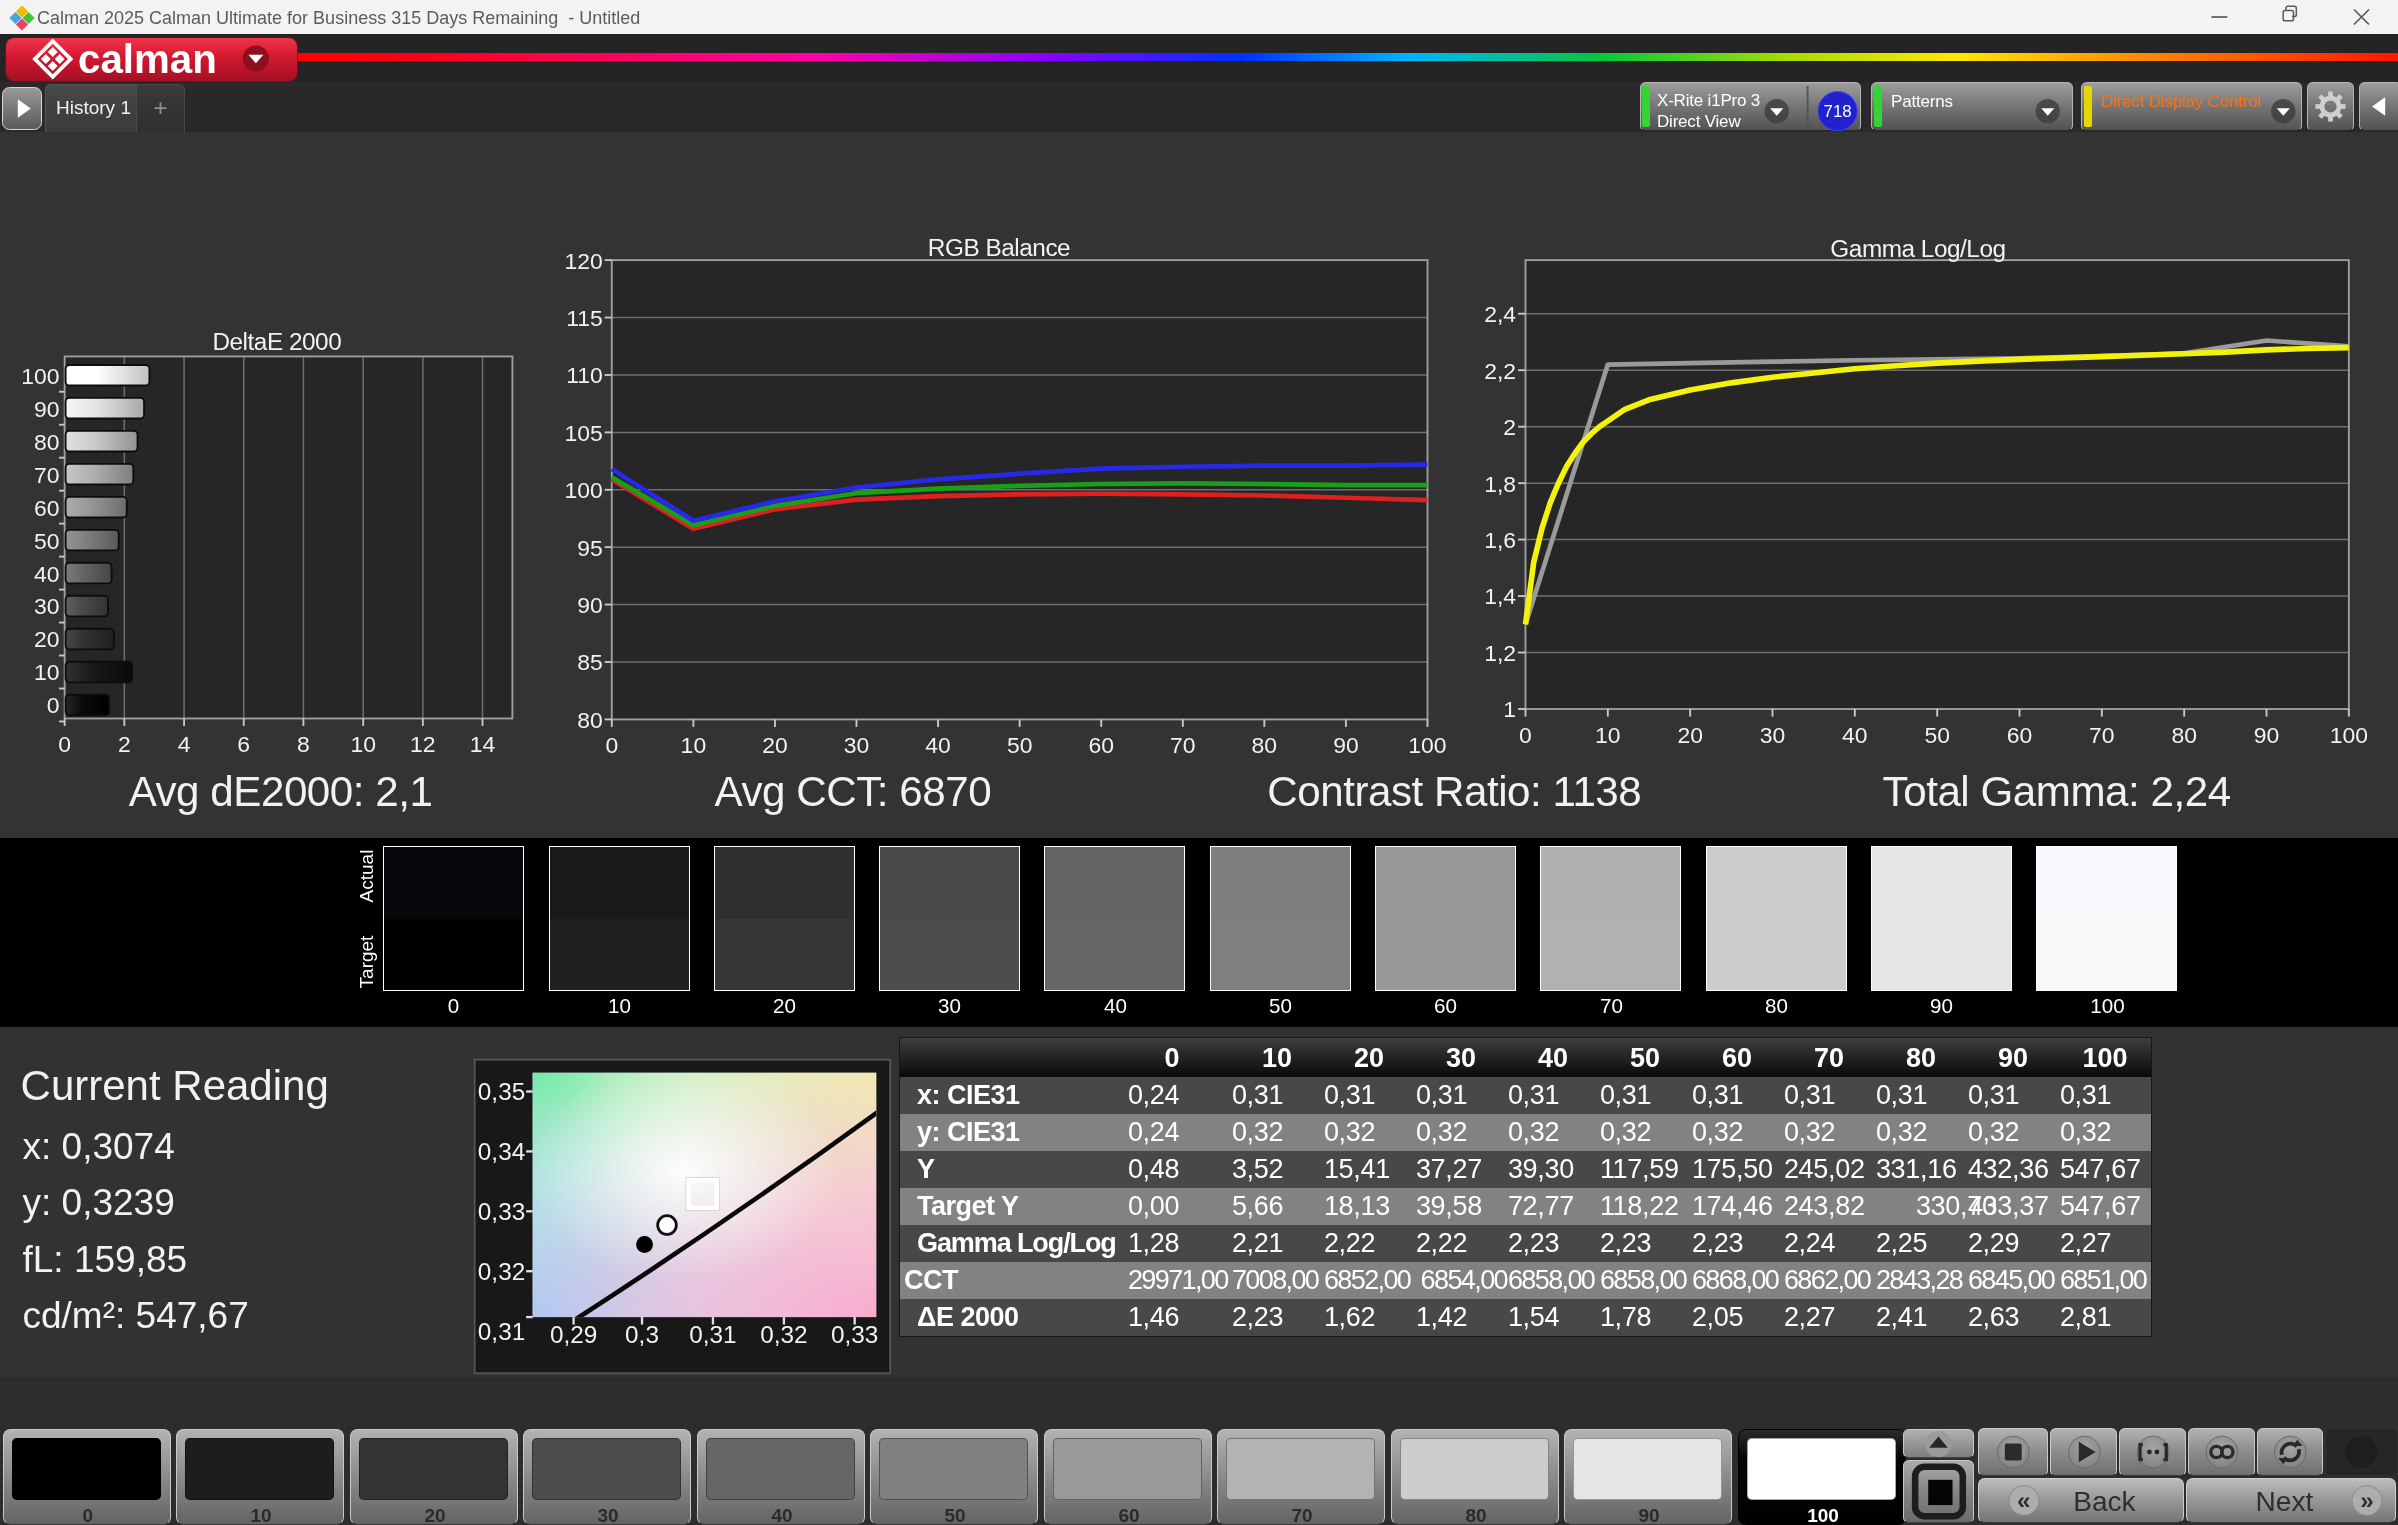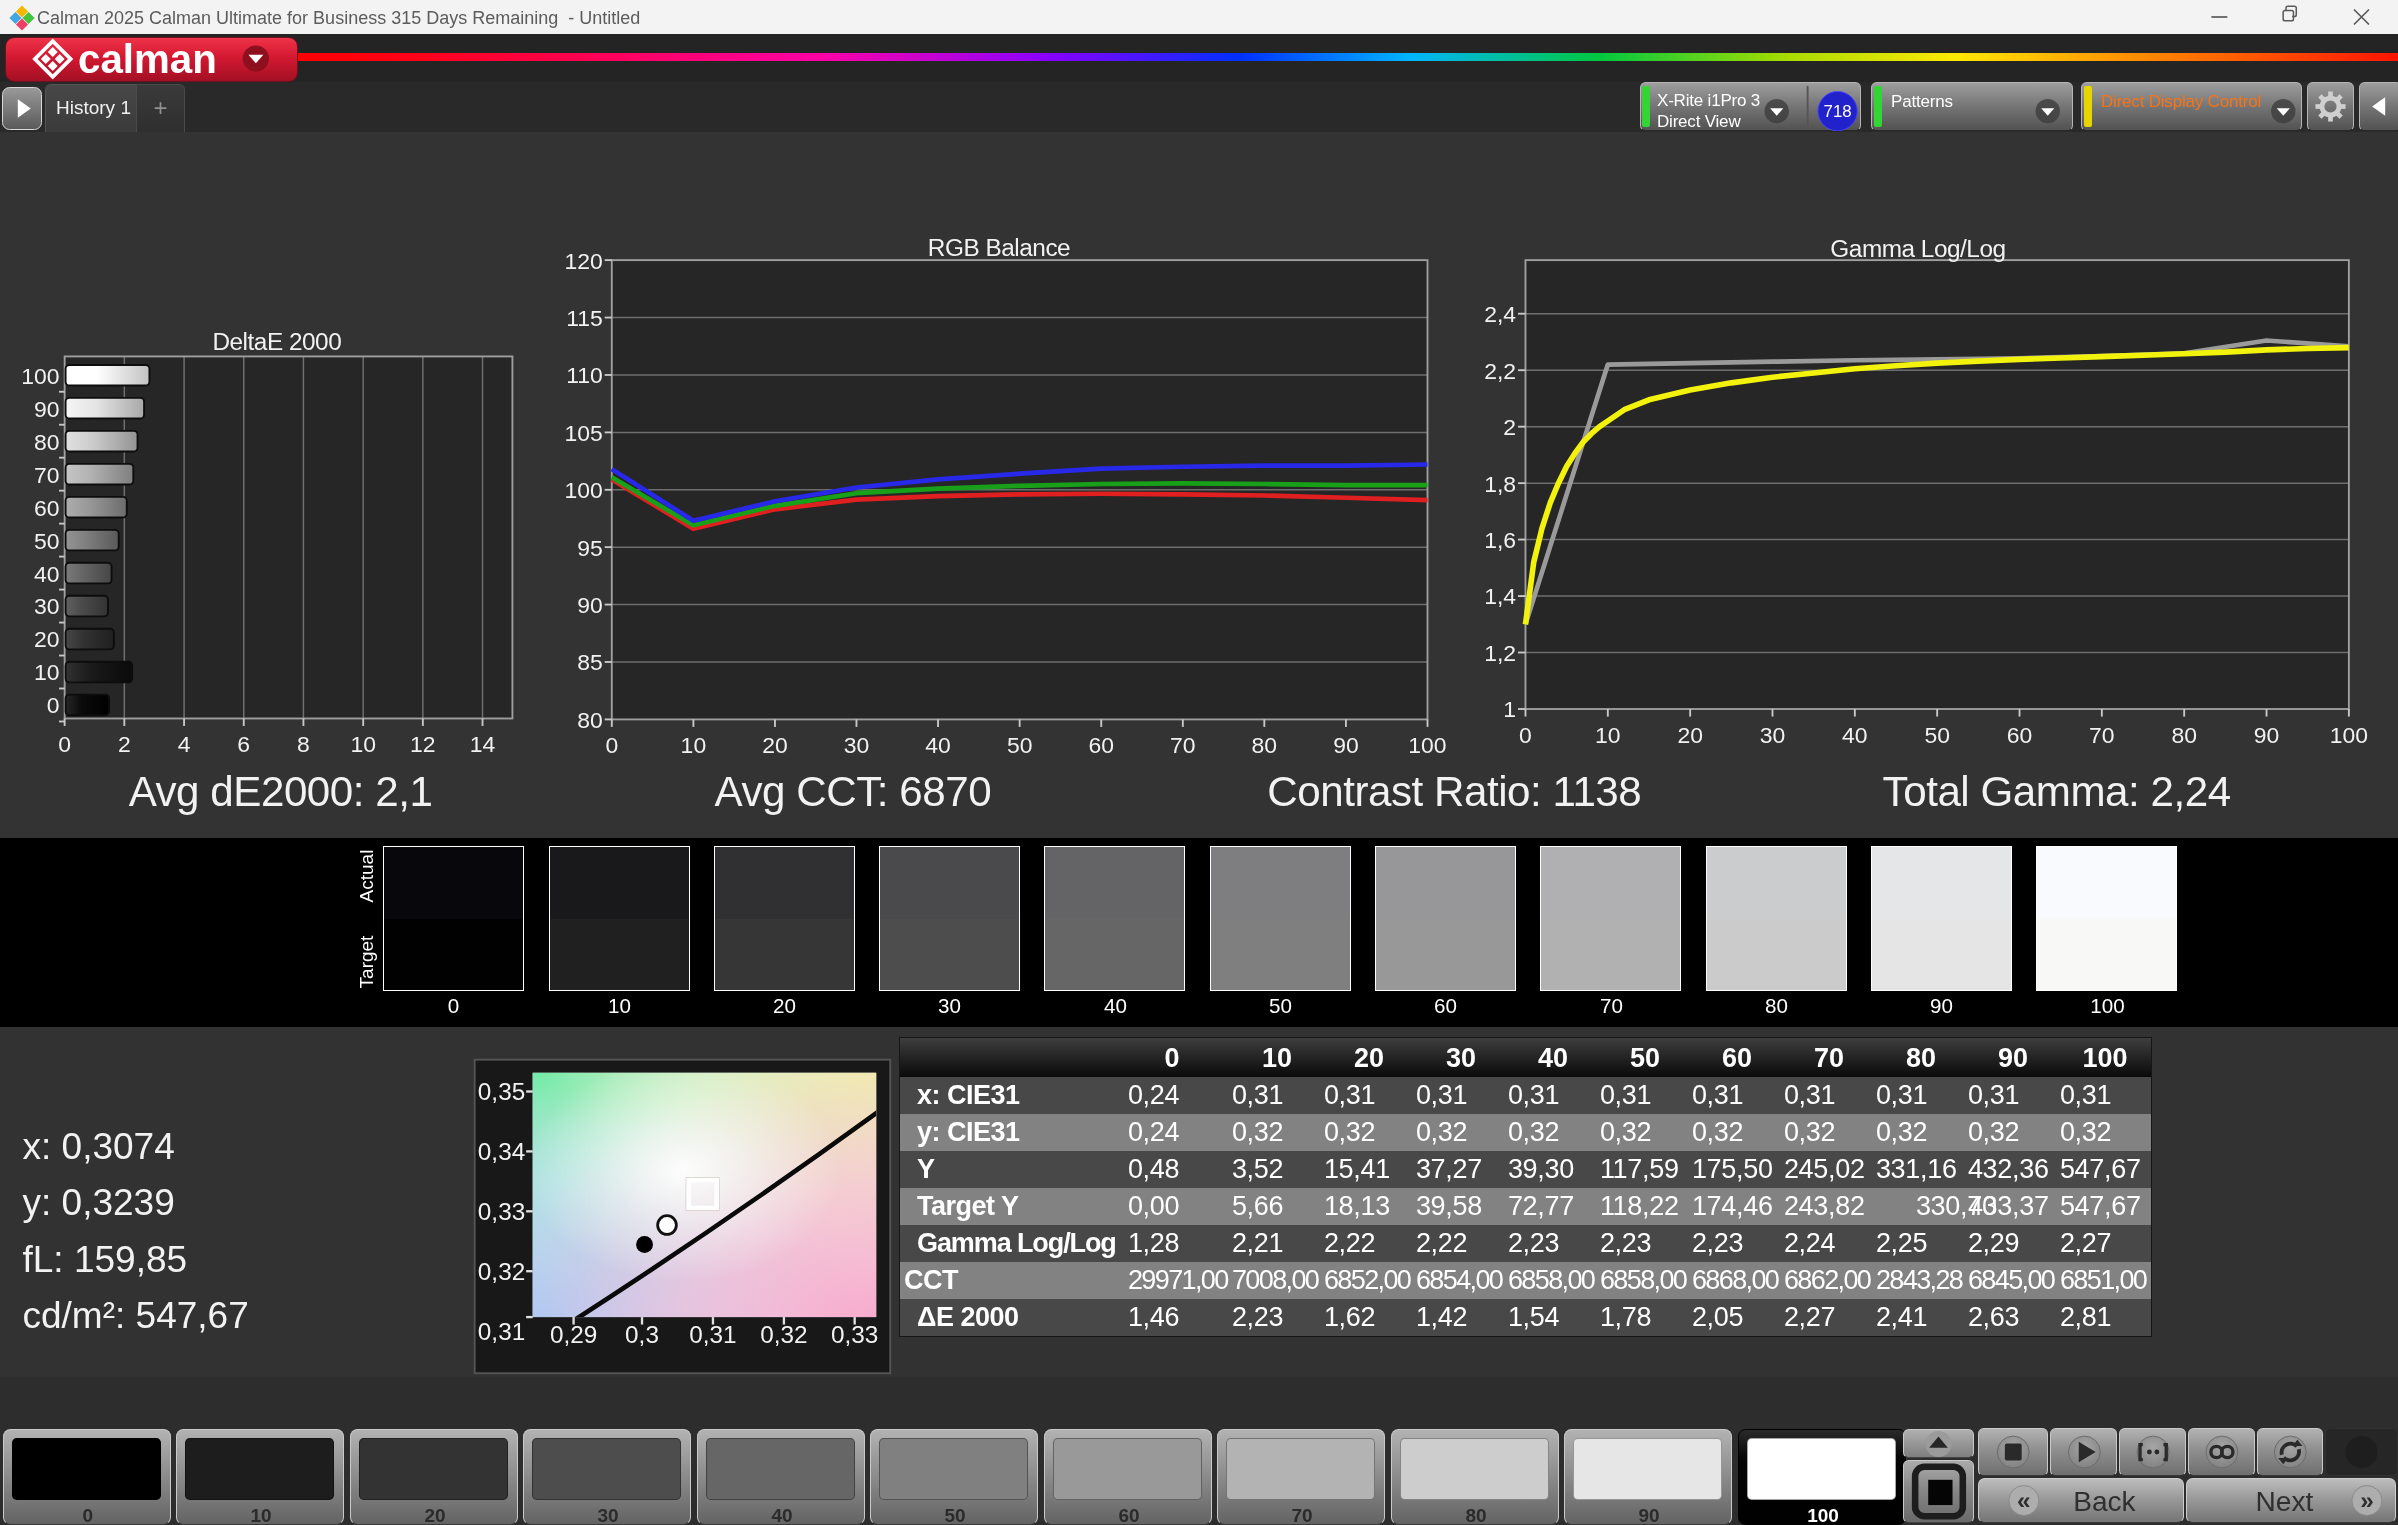--- a/index.html
+++ b/index.html
@@ -381,20 +381,21 @@
       <div style="width:100%;height:50%;background:#e5e5e5"></div>
     </div>
 <div class="abs" style="left:1852px;top:994px;width:179px;text-align:center;font-size:20.6px;color:#fff;">90</div>
 <div class="abs" style="left:2036px;top:846px;width:141px;height:145px;border:1.9px solid #fff;">
       <div style="width:100%;height:50%;background:#f8fafd"></div>
       <div style="width:100%;height:50%;background:#f8f8f6"></div>
     </div>
 <div class="abs" style="left:2018px;top:994px;width:179px;text-align:center;font-size:20.6px;color:#fff;">100</div>
 <div class="abs" style="left:0;top:1027px;width:2399px;height:350px;background:#323232"></div>
 <div class="abs" style="left:0;top:1377px;width:2399px;height:148px;background:#2d2d2d"></div>
+<div class="abs" style="left:20.6px;top:1062px;font-size:42px;color:#f2f2f2">Current Reading</div>
 <div class="abs" style="left:22.5px;top:1126px;font-size:37px;color:#f2f2f2">x: 0,3074</div>
 <div class="abs" style="left:22.5px;top:1182px;font-size:37px;color:#f2f2f2">y: 0,3239</div>
 <div class="abs" style="left:22.5px;top:1239px;font-size:37px;color:#f2f2f2">fL: 159,85</div>
 <div class="abs" style="left:22.5px;top:1295px;font-size:37px;color:#f2f2f2">cd/m²: 547,67</div>
 <svg class="abs" style="left:455px;top:1040px" width="468" height="337" viewBox="486 1110 500 360" font-family="Liberation Sans, sans-serif">
 <defs>
 <radialGradient id="gTL" cx="0.03" cy="0.0" r="1.0">
           <stop offset="0" stop-color="#6ceaa8"></stop>
           <stop offset="0.45" stop-color="#8ceec0" stop-opacity="0.55"></stop>
           <stop offset="1" stop-color="#8ceec0" stop-opacity="0"></stop>
@@ -541,21 +542,21 @@
         <div style="white-space:nowrap;padding-left:0.9px;letter-spacing:-0.3px;">2,24</div>
         <div style="white-space:nowrap;padding-left:0.9px;letter-spacing:-0.3px;">2,25</div>
         <div style="white-space:nowrap;padding-left:0.9px;letter-spacing:-0.3px;">2,29</div>
         <div style="white-space:nowrap;padding-left:0.9px;letter-spacing:-0.3px;">2,27</div>
       </div>
 <div style="display:grid;grid-template-columns:227px 104px repeat(10,92px);height:37px;background:#828282;color:#fff;font-size:27px;line-height:37px;">
         <div style="font-weight:bold;padding-left:4px;white-space:nowrap;letter-spacing:-0.5px;">CCT</div>
         <div style="white-space:nowrap;padding-left:0.9px;letter-spacing:-1.6px;">29971,00</div>
         <div style="white-space:nowrap;padding-left:0.9px;letter-spacing:-1.6px;">7008,00</div>
         <div style="white-space:nowrap;padding-left:0.9px;letter-spacing:-1.6px;">6852,00</div>
-        <div style="white-space:nowrap;padding-left:0.9px;letter-spacing:-1.6px;">6854,00</div>
+        <div style="white-space:nowrap;padding-left:0.9px;letter-spacing:-1.6px;text-align:right;">6854,00</div>
         <div style="white-space:nowrap;padding-left:0.9px;letter-spacing:-1.6px;">6858,00</div>
         <div style="white-space:nowrap;padding-left:0.9px;letter-spacing:-1.6px;">6858,00</div>
         <div style="white-space:nowrap;padding-left:0.9px;letter-spacing:-1.6px;">6868,00</div>
         <div style="white-space:nowrap;padding-left:0.9px;letter-spacing:-1.6px;">6862,00</div>
         <div style="white-space:nowrap;padding-left:0.9px;letter-spacing:-1.6px;">2843,28</div>
         <div style="white-space:nowrap;padding-left:0.9px;letter-spacing:-1.6px;">6845,00</div>
         <div style="white-space:nowrap;padding-left:0.9px;letter-spacing:-1.6px;">6851,00</div>
       </div>
 <div style="display:grid;grid-template-columns:227px 104px repeat(10,92px);height:37px;background:#484848;color:#fff;font-size:27px;line-height:37px;">
         <div style="font-weight:bold;padding-left:17px;white-space:nowrap;letter-spacing:-0.5px;">ΔE 2000</div>

